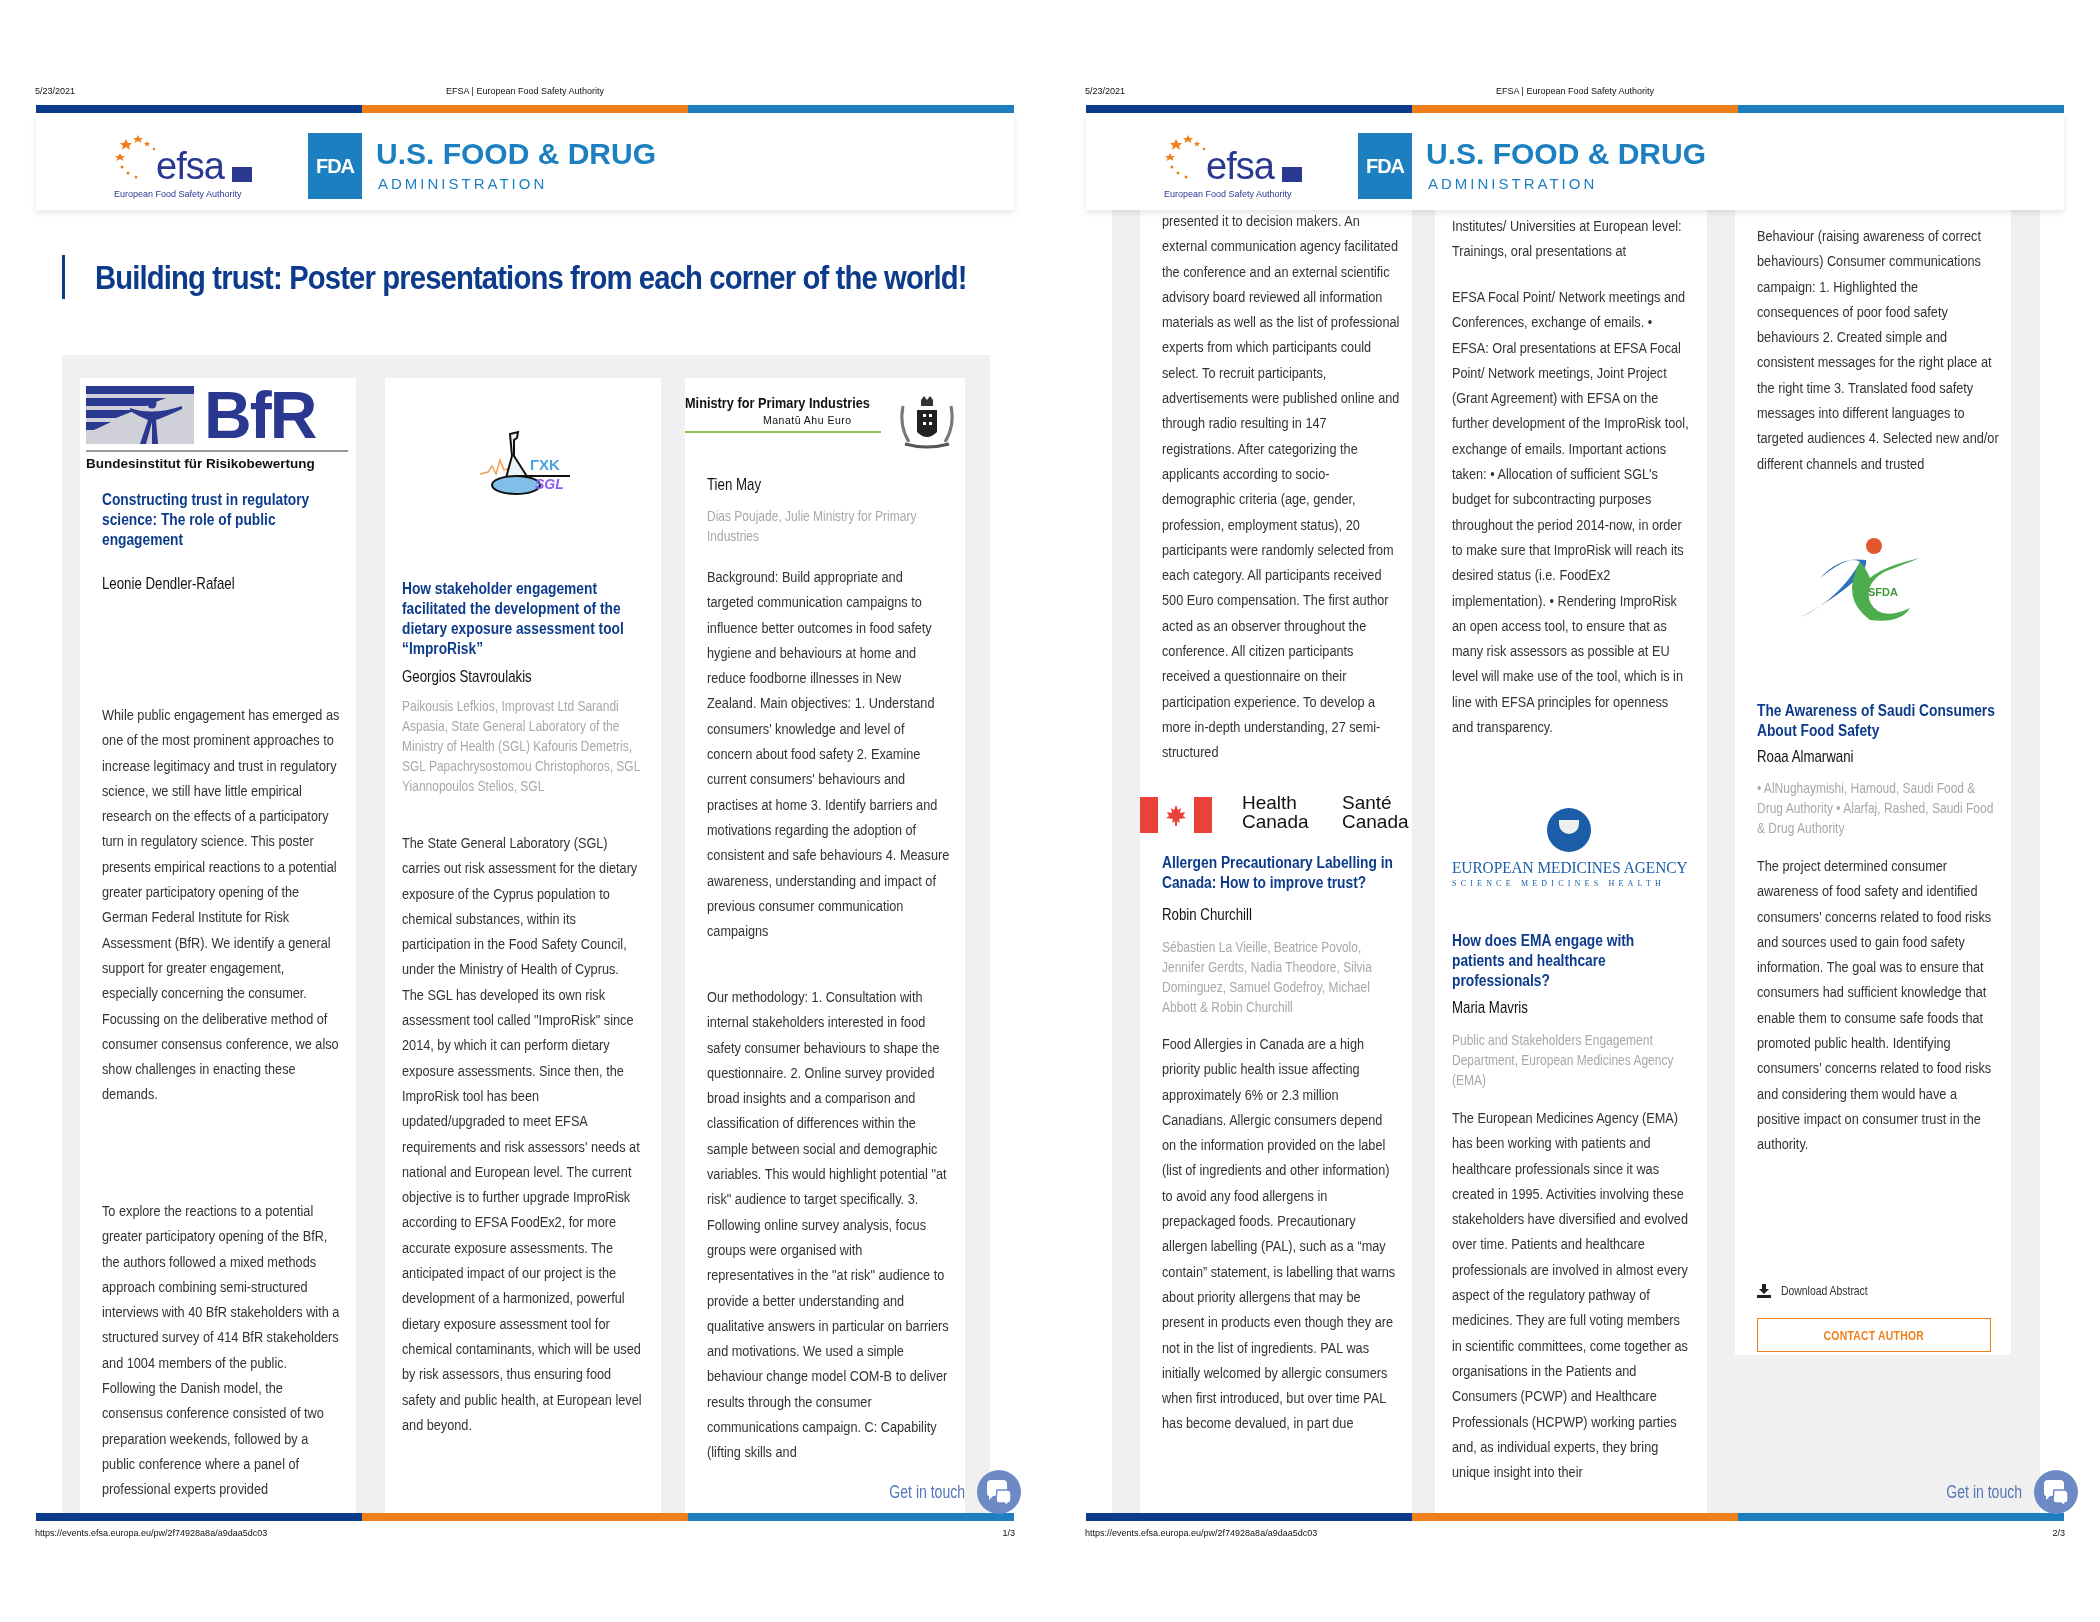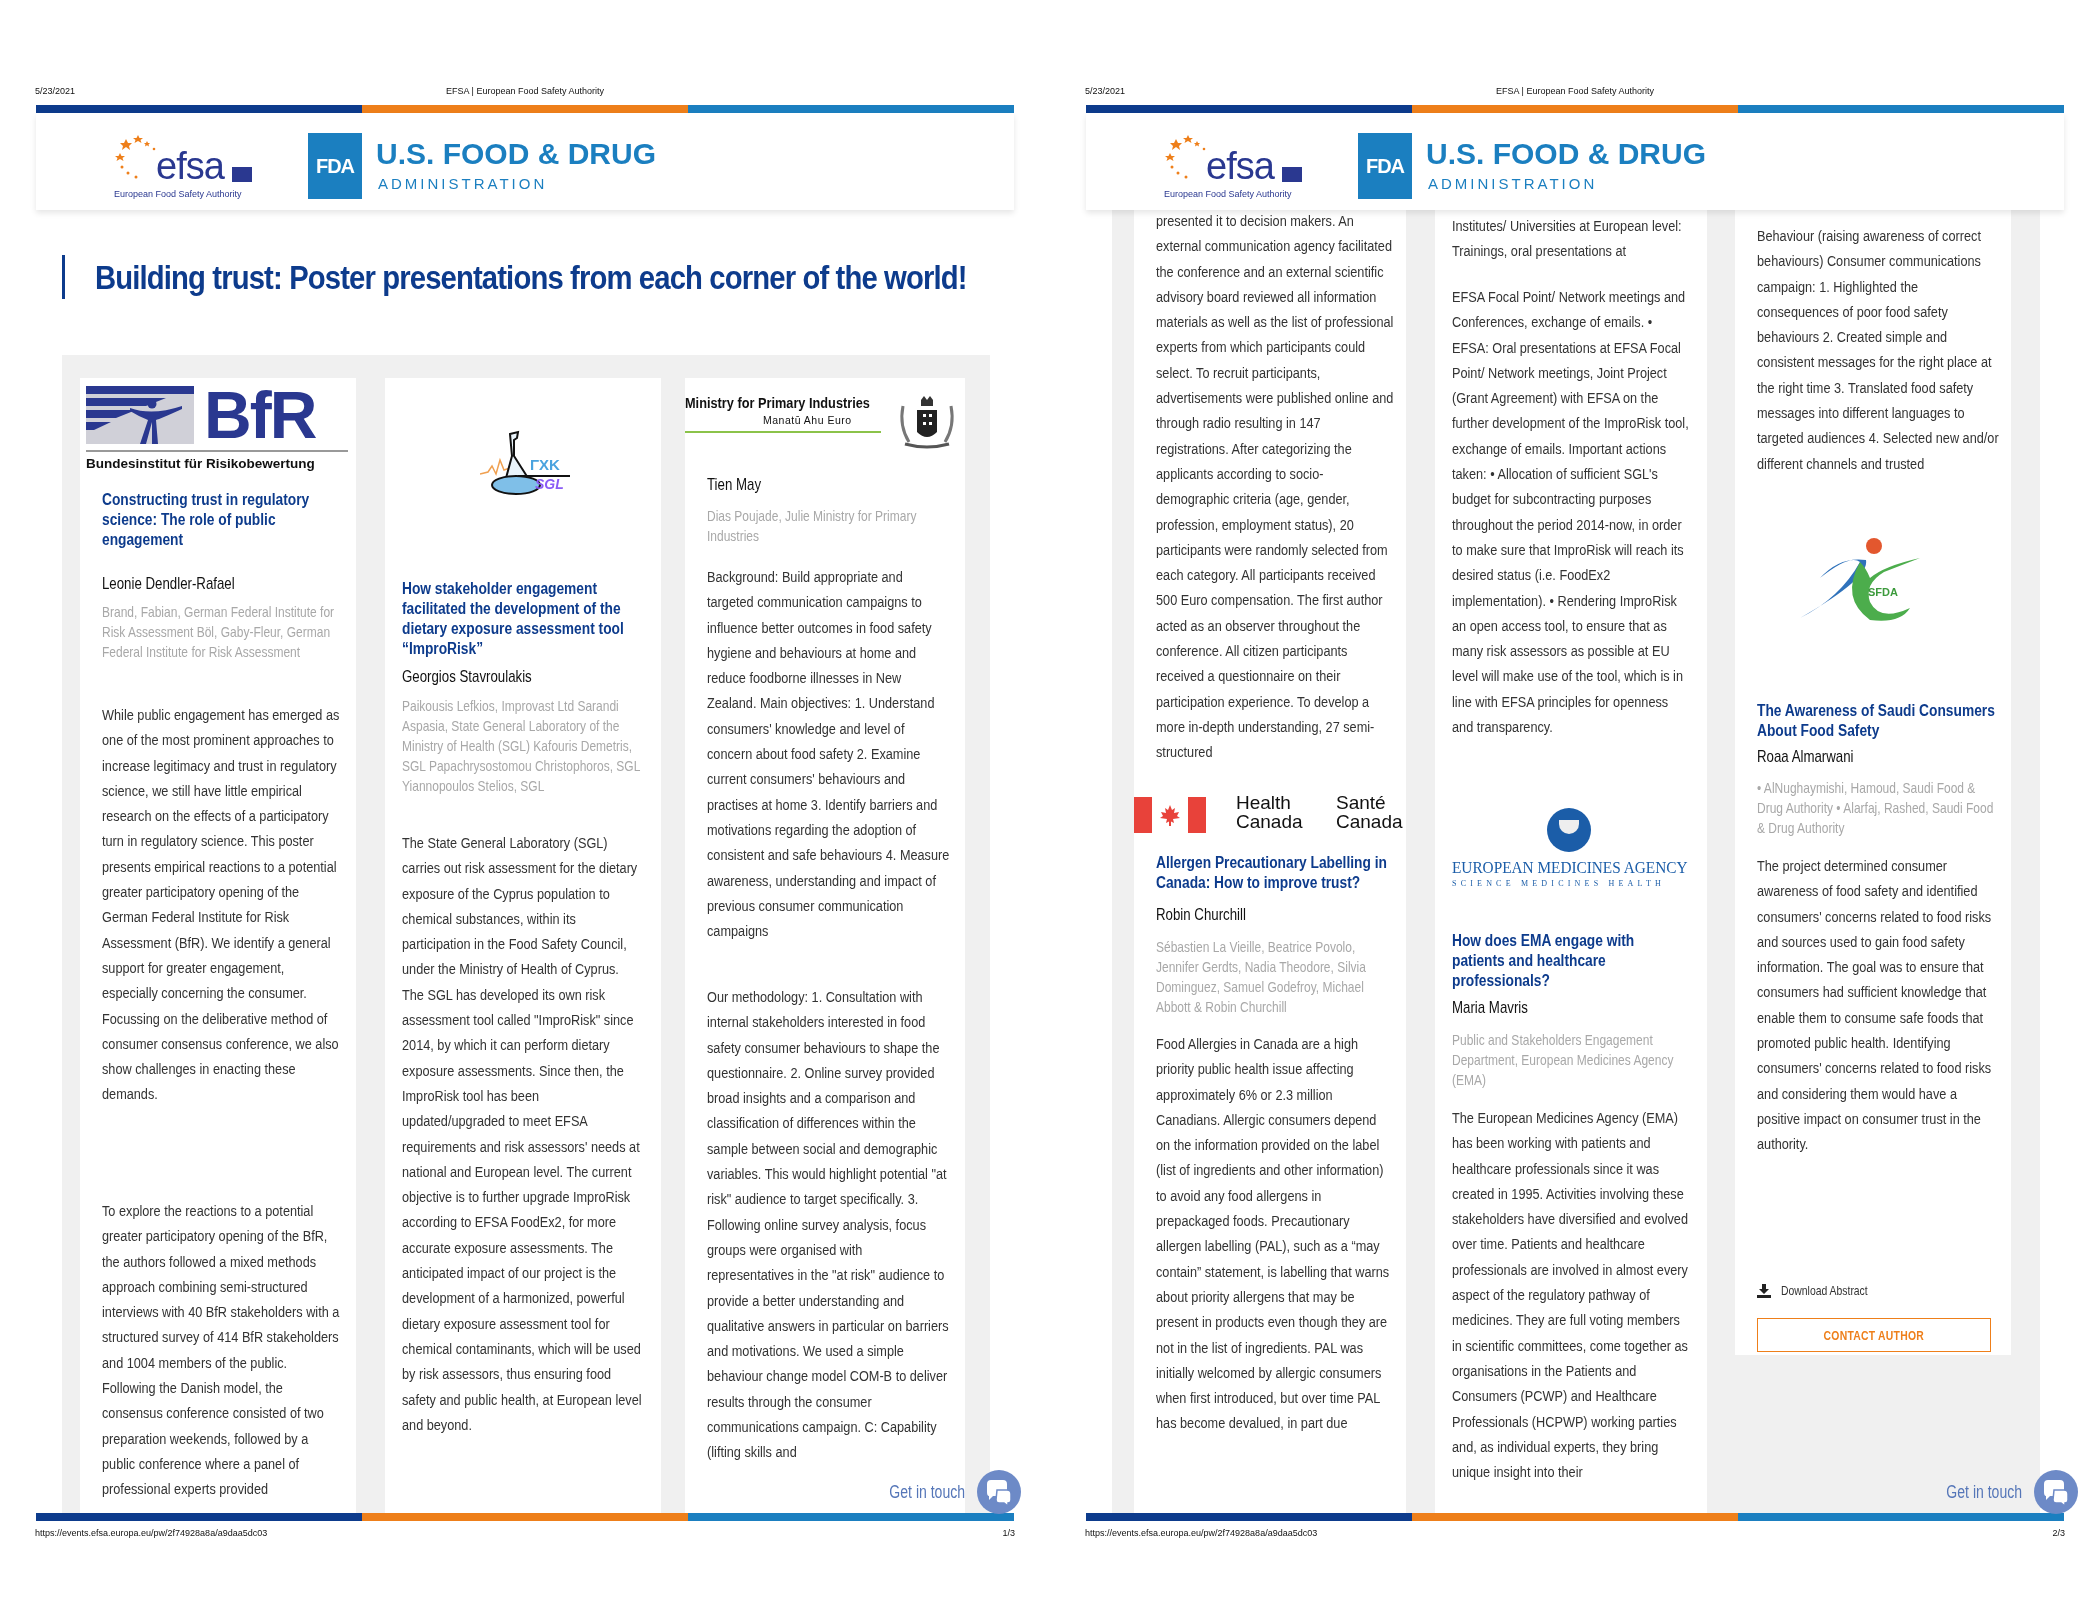--- a/index.html
+++ b/index.html
@@ -155,23 +155,20 @@
       </svg>
       <span class="bfr-word">BfR</span>
       <span class="bfr-line"></span>
       <span class="bfr-sub">Bundesinstitut für Risikobewertung</span>
     </div>
     <div class="abs" style="left:22px; top:112px; width:240px;">
       <div class="title-text txt">Constructing trust in regulatory science: The role of public engagement</div>
     </div>
     <div class="abs" style="left:22px; top:194px; width:240px;">
       <div class="author-text txt">Leonie Dendler-Rafael</div>
-    </div>
-    <div class="abs" style="left:22px; top:224px; width:238px;">
-      <div class="coauth-text txt">Brand, Fabian, German Federal Institute for Risk Assessment Böl, Gaby-Fleur, German Federal Institute for Risk Assessment</div>
     </div>
     <div class="abs" style="left:22px; top:324px; width:238px;">
       <div class="body-text txt">While public engagement has emerged as one of the most prominent approaches to increase legitimacy and trust in regulatory science, we still have little empirical research on the effects of a participatory turn in regulatory science. This poster presents empirical reactions to a potential greater participatory opening of the German Federal Institute for Risk Assessment (BfR). We identify a general support for greater engagement, especially concerning the consumer. Focussing on the deliberative method of consumer consensus conference, we also show challenges in enacting these demands.</div>
     </div>
     <div class="abs" style="left:22px; top:820px; width:238px;">
       <div class="body-text txt">To explore the reactions to a potential greater participatory opening of the BfR, the authors followed a mixed methods approach combining semi-structured interviews with 40 BfR stakeholders with a structured survey of 414 BfR stakeholders and 1004 members of the public. Following the Danish model, the consensus conference consisted of two preparation weekends, followed by a public conference where a panel of professional experts provided</div>
     </div>
   </div>
 
   <div class="card c-b">
@@ -256,21 +253,21 @@
     <span class="title">EFSA | European Food Safety Authority</span>
   </div>
   <div class="colorbar top">
       <span class="c1"></span>
       <span class="c2"></span>
       <span class="c3"></span>
     </div>
 
   <div class="poster-area"></div>
 
-  <div class="card" style="left:84px; top:113px; width:272px; height:1400px;">
+  <div class="card" style="left:90px; top:113px; width:272px; height:1400px;">
     <div class="abs" style="left:22px; top:95px; width:238px;">
       <div class="body-text txt">presented it to decision makers. An external communication agency facilitated the conference and an external scientific advisory board reviewed all information materials as well as the list of professional experts from which participants could select. To recruit participants, advertisements were published online and through radio resulting in 147 registrations. After categorizing the applicants according to socio-demographic criteria (age, gender, profession, employment status), 20 participants were randomly selected from each category. All participants received 500 Euro compensation. The first author acted as an observer throughout the conference. All citizen participants received a questionnaire on their participation experience. To develop a more in-depth understanding, 27 semi-structured</div>
     </div>
     <div class="hc-logo abs" style="left:0; top:680px;">
       <div class="hc-flag">
         <span class="bar" style="left:0;"></span>
           <span class="bar" style="right:0;"></span>
         <svg style="position:absolute;left:24px;top:6px;" width="24" height="24" viewBox="0 0 24 24">
             <path d="M12 2 L14 7 L17 5 L16 10 L21 9 L19 13 L22 15 L15 16 L16 20 L12 18 L8 20 L9 16 L2 15 L5 13 L3 9 L8 10 L7 5 L10 7 Z" fill="#e8423a"></path>
             <rect x="11" y="18" width="2" height="5" fill="#e8423a"></rect>

